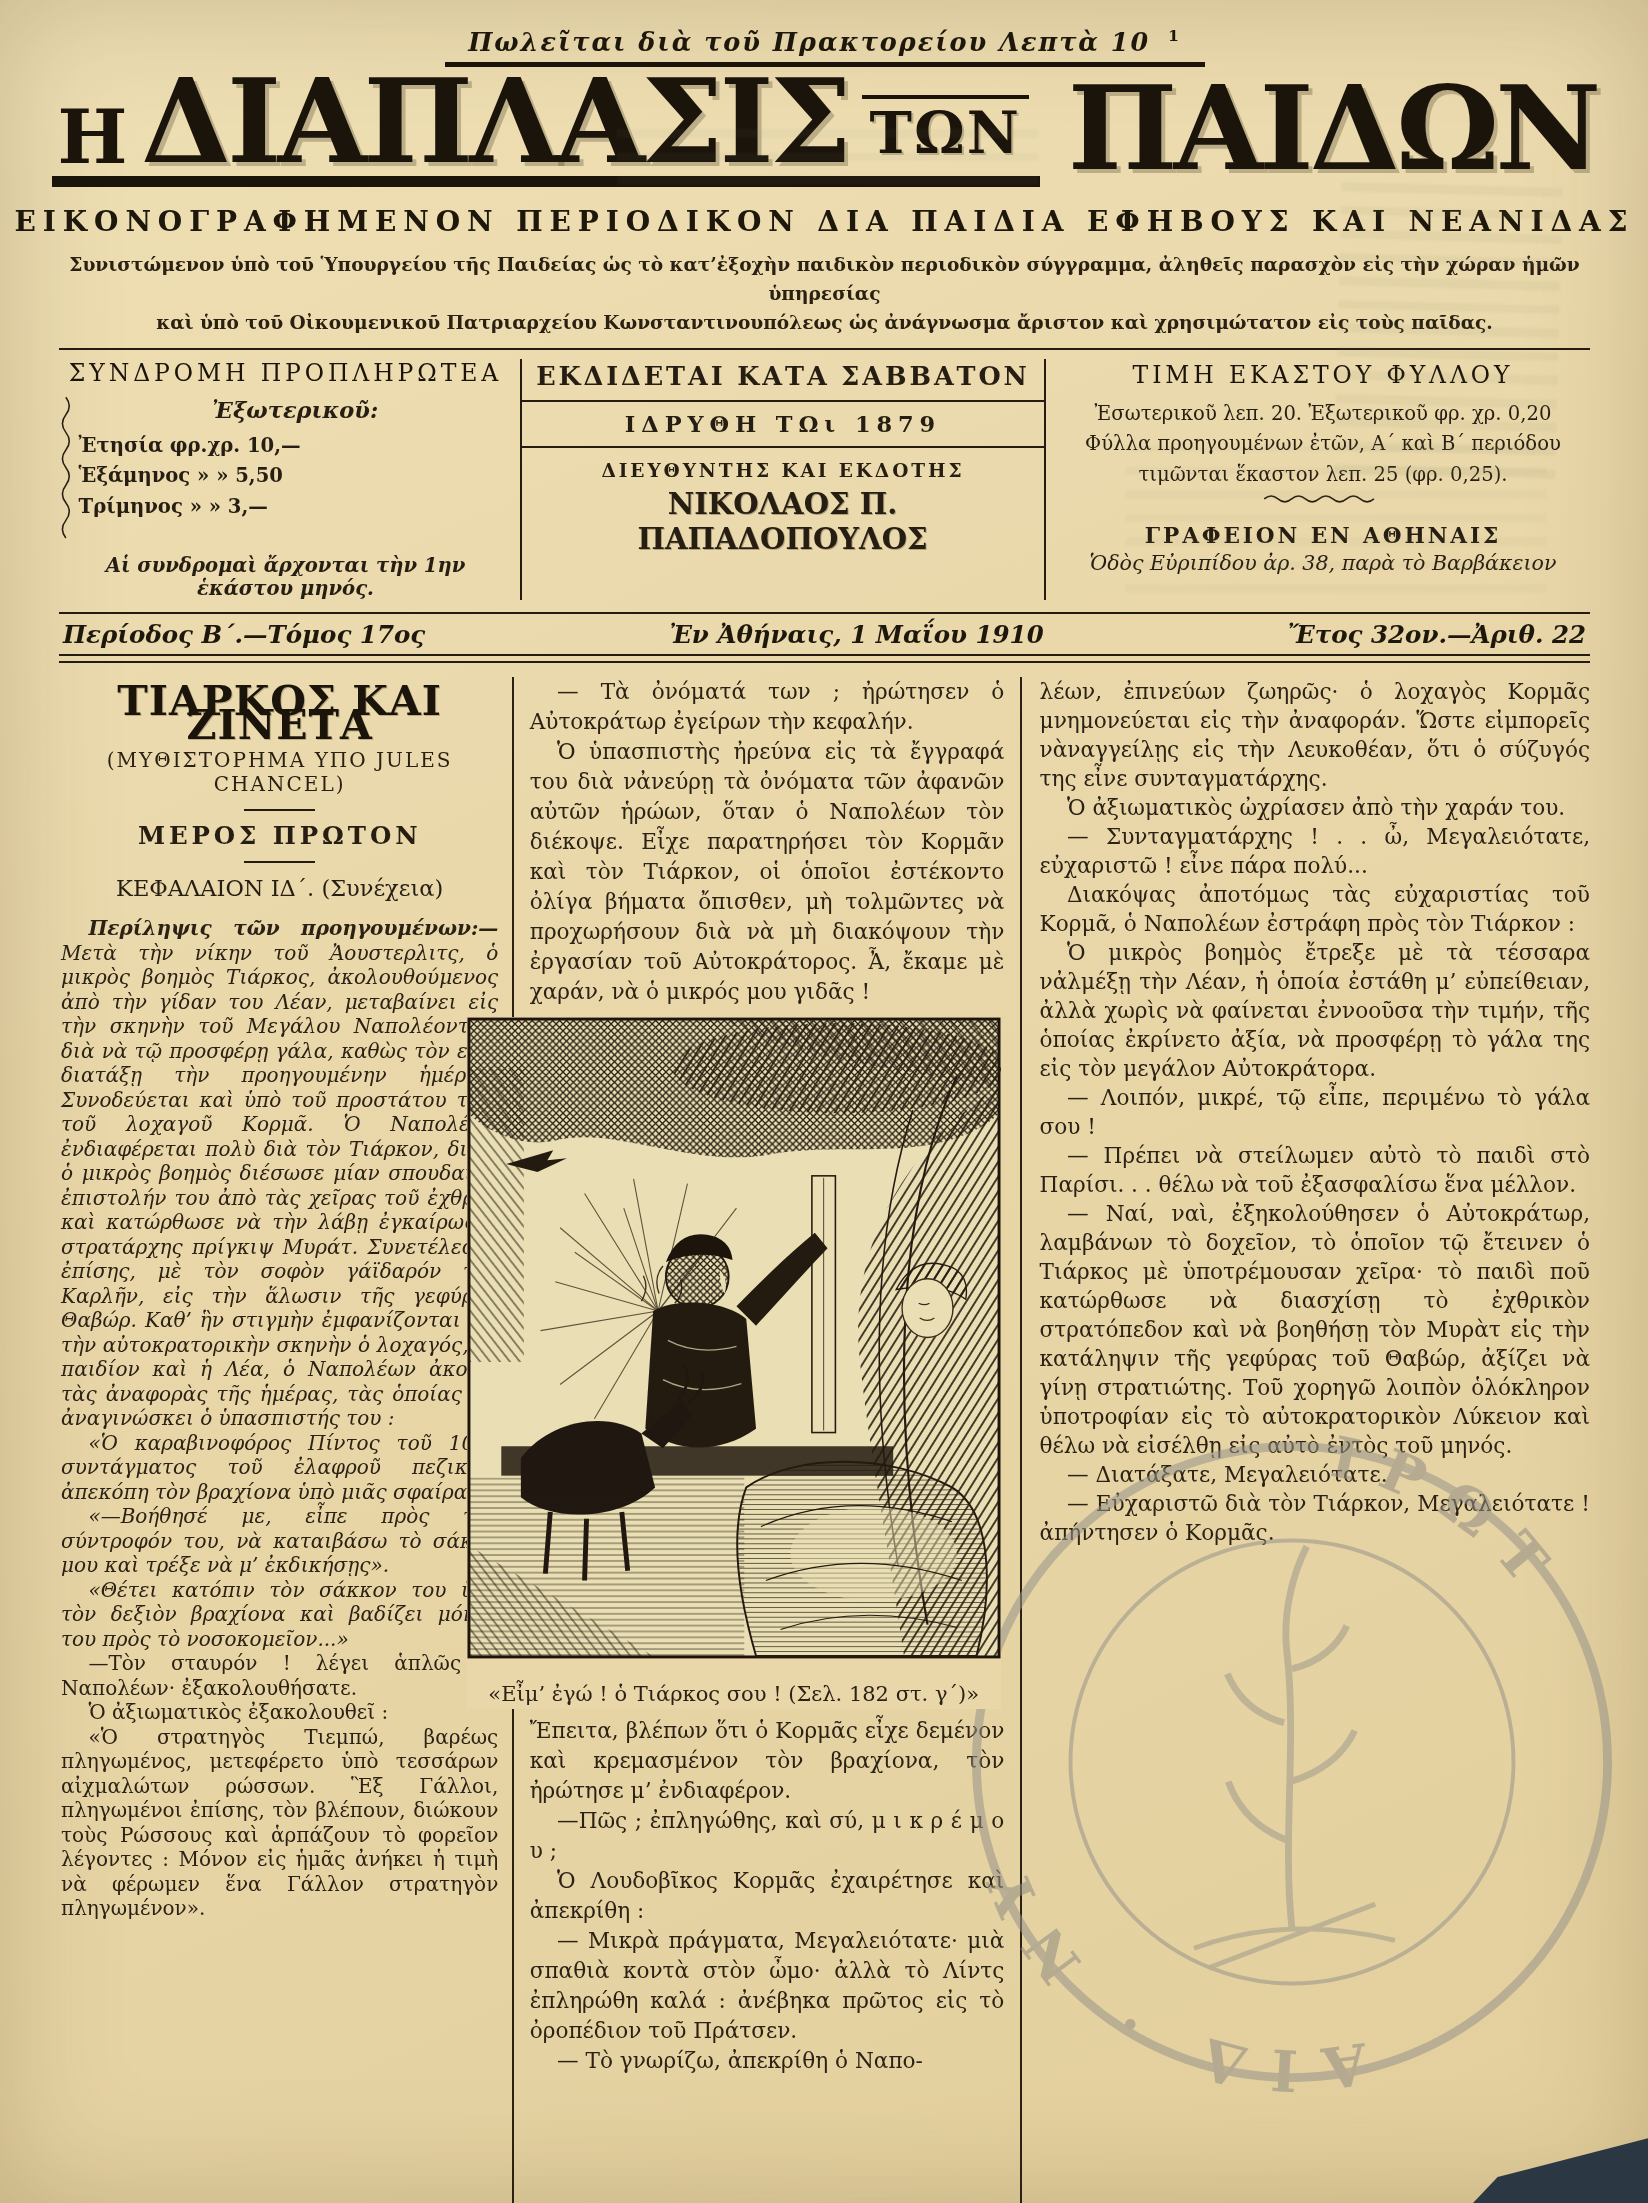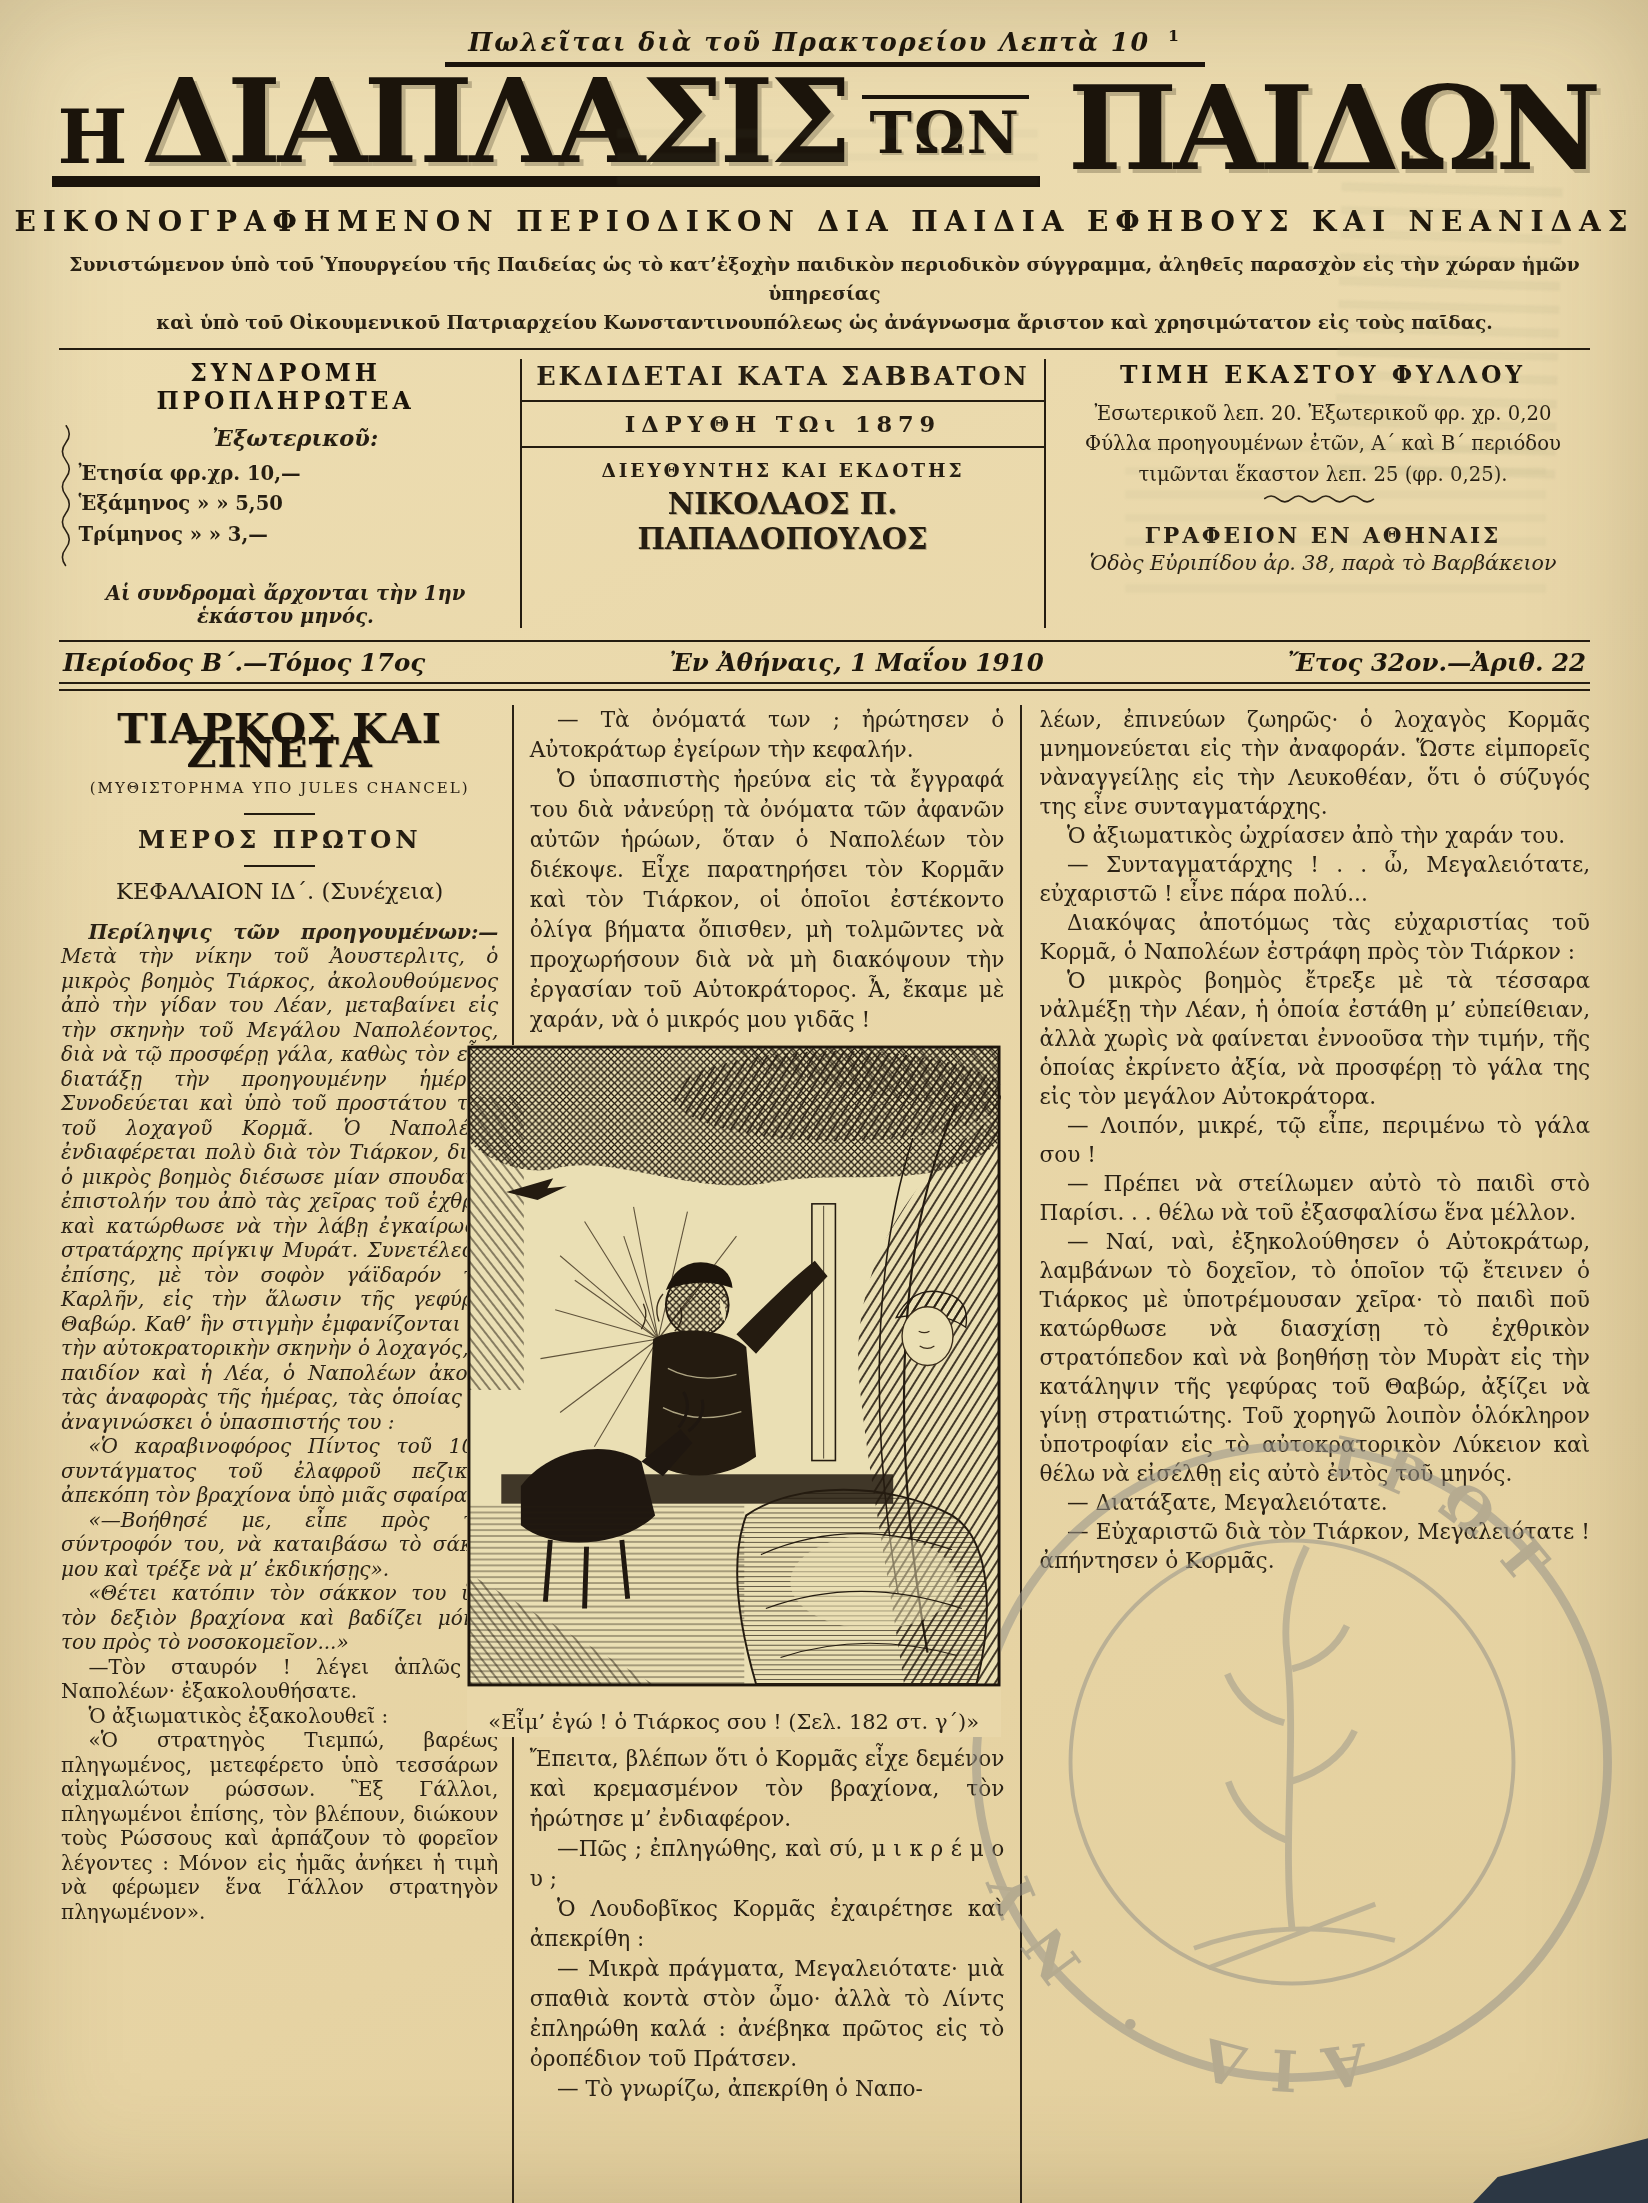--- a/index.html
+++ b/index.html
@@ -27,21 +27,21 @@
   .mh-paidon{padding-bottom:9.8px;}
   .subtitle{margin-top:17.6px;text-align:center;font-weight:700;font-size:28px;letter-spacing:6.9px;color:#1e170c;}
   .endorse{margin:13.7px 69px 0;text-align:center;font-weight:700;font-size:18.6px;line-height:1.55;color:#2a2113;}
   .rule{height:2px;background:#241c10;margin:9.8px 59px 0;}
 
   
   .infobox{display:flex;margin:0 59px;padding:9.8px 0 11.8px;border-bottom:2px solid #241c10;}
   .ib-left{width:453px;padding-right:7.8px;}
   .ib-center{width:495px;border-left:2px solid #241c10;border-right:2px solid #241c10;padding:2px 13.7px 5.9px;text-align:center;}
   .ib-right{flex:1;padding:2px 3.9px 2px 13.7px;text-align:center;}
-  .ib-h1{font-weight:700;font-size:23.5px;letter-spacing:3.9px;text-align:center;margin-bottom:9.8px;color:#1b140b;}
+  .ib-h1{font-weight:400;font-size:23.5px;letter-spacing:3.9px;text-align:center;margin-bottom:9.8px;color:#1b140b;}
   .ib-cols{display:flex;align-items:stretch;gap:5.9px;}
   .ib-c{flex:1;}
   .ib-sub{font-style:italic;font-weight:700;font-size:22.5px;text-align:center;margin-bottom:7.8px;}
   .ib-row{font-weight:700;font-size:19.6px;line-height:1.55;white-space:nowrap;}
   .ib-note{font-style:italic;font-weight:700;font-size:19.6px;margin-top:9.8px;text-align:center;}
   .ib-center hr{border:none;border-top:2px solid #241c10;margin:8.8px -13.7px;}
   .ib-big{font-weight:700;font-size:25.5px;letter-spacing:2.9px;}
   .ib-big2{font-weight:700;font-size:22.5px;letter-spacing:5.9px;margin:2px 0;}
   .ib-small{font-weight:700;font-size:18.6px;letter-spacing:2.9px;margin-top:11.8px;}
   .ib-name{font-weight:900;font-size:30px;margin-top:5.9px;transform:scaleX(.97);text-shadow:1px 1px 0 rgba(45,34,16,.3);}
@@ -58,21 +58,21 @@
   .columns{display:flex;margin:13.7px 59px 0 61px;position:relative;min-height:1529px;align-items:stretch;}
   .col{box-sizing:border-box;}
   .col1{width:453px;border-right:2px solid #2a2115;padding-right:13.7px;font-size:20px;line-height:24.5px;}
   .col2{width:508px;border-right:2px solid #2a2115;padding:0 15.7px;font-size:21.6px;line-height:30px;}
   .col3{flex:1;padding-left:17.6px;font-size:21.6px;line-height:29px;}
   .paras p{margin:0;text-indent:27.4px;text-align:justify;color:#2b2215;}
   .paras p b{font-weight:700;}
   .par-italic{font-style:italic;}
   .par-noindent{text-indent:0 !important;}
   .art-title{font-weight:700;font-size:41px;text-align:center;margin:11.8px 0 9.8px;letter-spacing:1px;color:#1b140b;text-shadow:1px 1px 0 rgba(45,34,16,.25);}
-  .art-sub{font-size:15px;letter-spacing:2px;text-align:center;color:#2a2113;}
+  .art-sub{font-size:20px;letter-spacing:2px;text-align:center;color:#2a2113;}
   .mini-rule{width:71px;height:2px;background:#241c10;margin:12.7px auto;}
   .art-part{font-weight:700;font-size:24.5px;letter-spacing:3.9px;text-align:center;}
   .art-chap{font-size:22.5px;text-align:center;margin-bottom:15.7px;}
 
   figure.illus{position:relative;z-index:2;width:534px;margin:9.8px 0 7.8px -63px;padding:0;background:#e9d7a9;}
   figure.illus figcaption{margin-top:11.8px;text-align:center;font-size:21px;color:#2b2215;}
 
   
   .stamp{position:absolute;left:949px;top:1419px;width:686px;height:686px;opacity:.55;pointer-events:none;}
   .corner{position:absolute;right:0;bottom:0;width:176px;height:65px;background:#2c3744;

